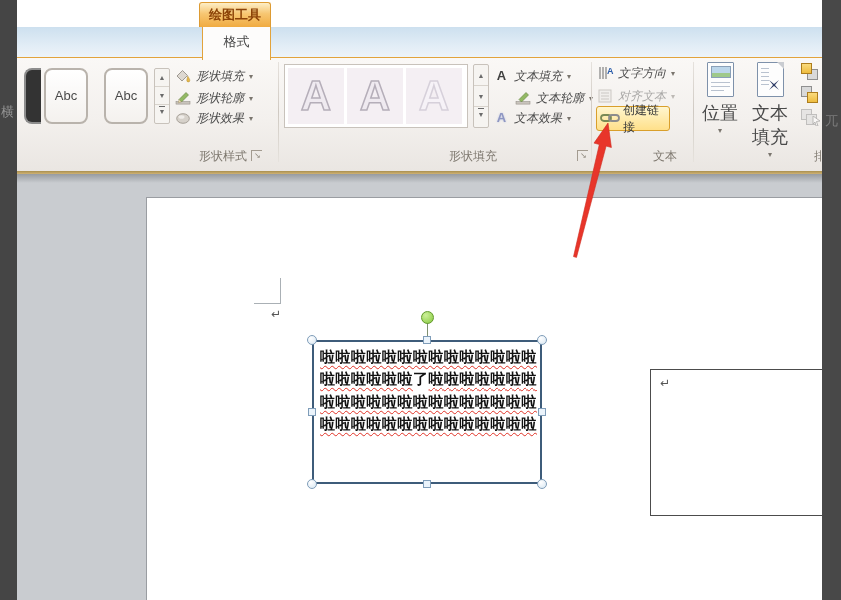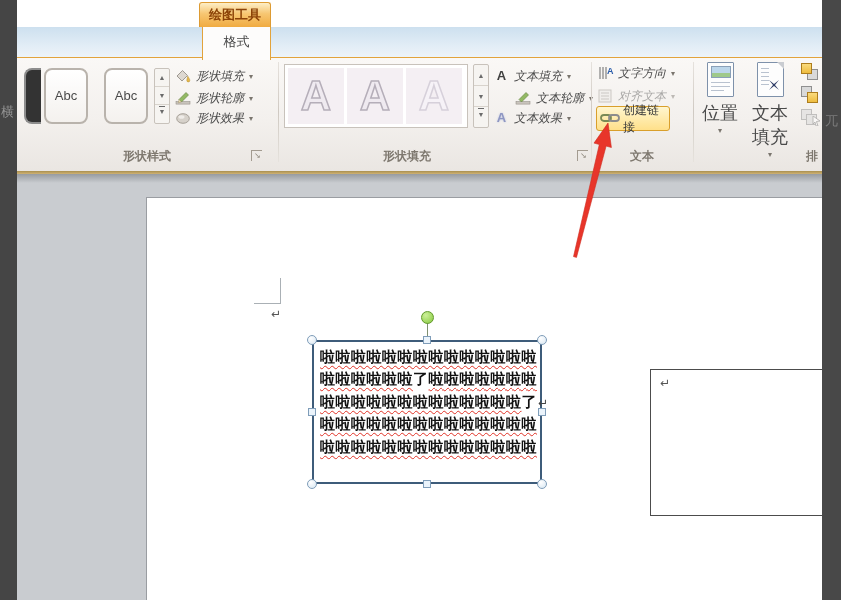--- a/index.html
+++ b/index.html
@@ -32,21 +32,21 @@
     text-align:center; line-height:30px; font-size:13px; color:#444; }
   #ribbon-topline { position:absolute; left:17px; top:57px; width:805px; height:1px; background:#e2a33c; z-index:5; }
 
   
   #ribbon { position:absolute; left:17px; top:58px; width:805px; height:113px;
     background:linear-gradient(180deg,#faf8f6 0%,#f3f0ed 55%,#eae6e2 100%); z-index:4; }
   #ribbon-goldline { position:absolute; left:17px; top:171px; width:805px; height:3px;
     background:linear-gradient(180deg,#a98f4f,#cfb275); z-index:5; }
   .sep { position:absolute; top:4px; width:1px; height:100px;
     background:linear-gradient(180deg,#e6e2dd,#cfc9c2,#e6e2dd); }
-  .grouplabel { position:absolute; top:90px; height:16px; font-size:12px; color:#7e786f; text-align:center;font-weight:bold; }
+  .grouplabel { position:absolute; top:90px; height:16px; font-size:12px; color:#7e786f; text-align:right; }
   .launcher { position:absolute; top:92px; width:11px; height:11px;
     border-left:1px solid #a39b90; border-top:1px solid #a39b90; color:#8d867b;
     font-size:8px; line-height:10px; text-indent:2px; cursor:pointer; }
 
   
   .stylebtn { position:absolute; top:10px; width:44px; height:56px; background:linear-gradient(#fff,#f4f1ee);
     border:2px solid #b9b3ac; border-radius:8px; text-align:center; line-height:52px;
     font-size:13px; color:#4a4a4a; cursor:pointer; }
   #ss-darkbtn { position:absolute; left:7px; top:10px; width:17px; height:56px;
     background:#333; border:2px solid #8d8d8d; border-radius:8px 0 0 8px; border-right:none; cursor:pointer; }
@@ -308,21 +308,20 @@
     <div id="page">
 
       <div class="cropline" style="left:107px; top:105px; width:27px; height:1px;"></div>
       <div class="cropline" style="left:133px; top:80px; width:1px; height:26px;"></div>
       <div class="pilcrow-mark" style="left:124px; top:109px;">↵</div>
 
       <div id="textbox1">
         <div id="tb1-text">
             <div class="tb-line"><span class="misspelled">啦啦啦啦啦啦啦啦啦啦啦啦啦啦</span></div>
             <div class="tb-line"><span class="misspelled">啦啦啦啦啦啦</span><span class="">了</span><span class="misspelled">啦啦啦啦啦啦啦</span></div>
-            <div class="tb-line"><span class="misspelled">啦啦啦啦啦啦啦啦啦啦啦啦啦</span><span class="">了</span><span class="pilcrow">↵</span></div>
             <div class="tb-line"><span class="misspelled">啦啦啦啦啦啦啦啦啦啦啦啦啦啦</span></div>
             <div class="tb-line"><span class="misspelled">啦啦啦啦啦啦啦啦啦啦啦啦啦啦</span></div>
           </div>
         <div id="rot-stem"></div>
         <div id="rot-handle"></div>
         <div class="handle-ci" style="left:-7px;  top:-7px;"></div>
         <div class="handle-ci" style="left:223px; top:-7px;"></div>
         <div class="handle-ci" style="left:-7px;  top:137px;"></div>
         <div class="handle-ci" style="left:223px; top:137px;"></div>
         <div class="handle-sq" style="left:109px; top:-6px;"></div>

